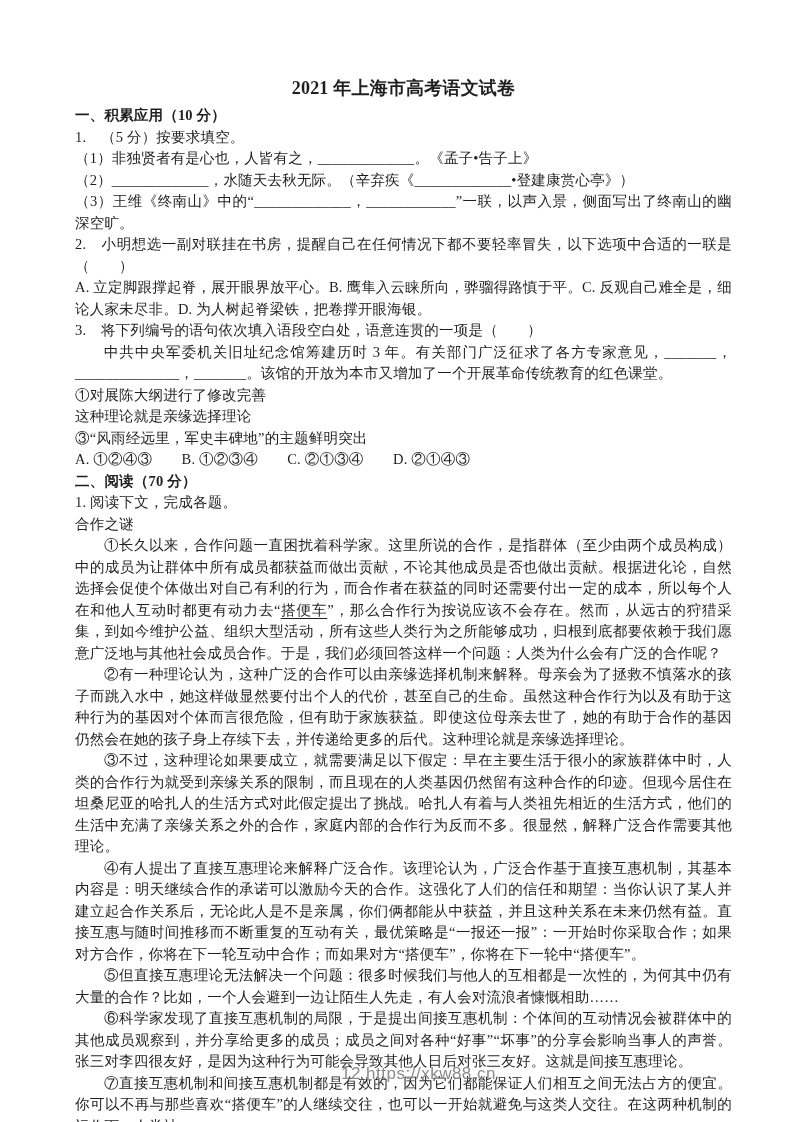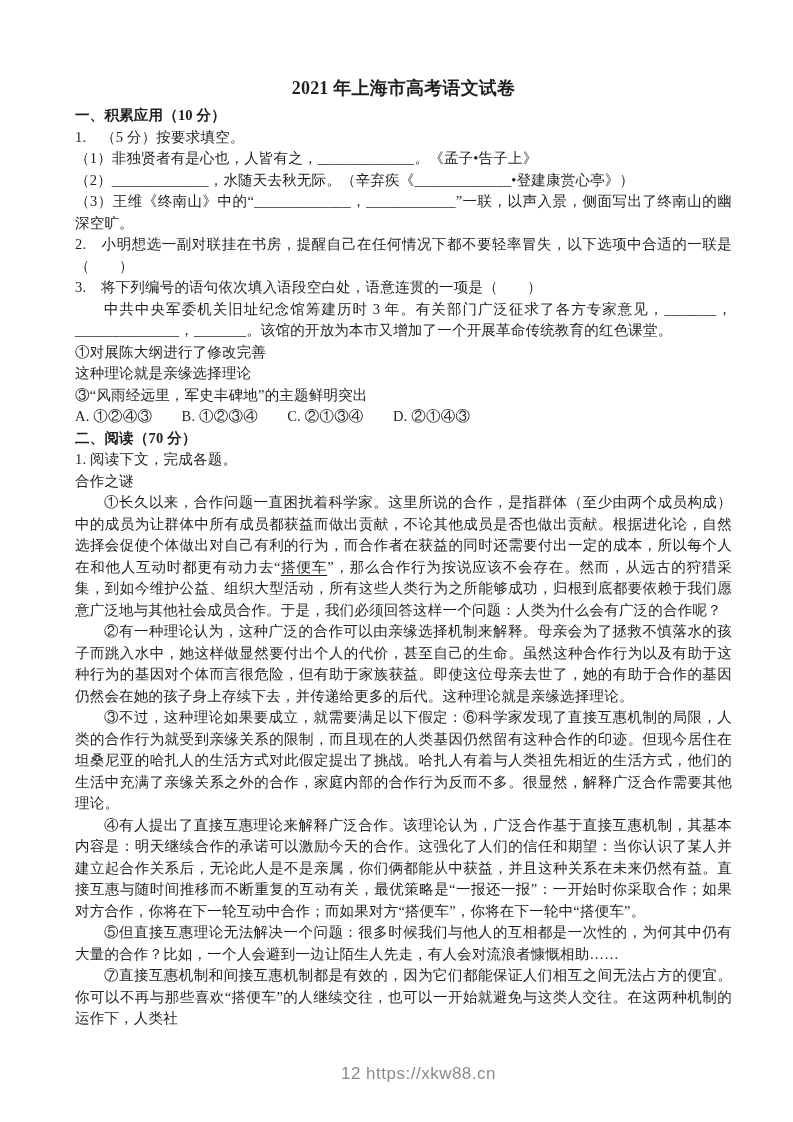--- a/index.html
+++ b/index.html
@@ -71,37 +71,39 @@
     <div class="doc-title">2021 年上海市高考语文试卷</div>
 
     <p class="line heading">一、积累应用（10 分）</p>
 
     <p class="line">1.　（5 分）按要求填空。</p>
     <p class="line">（1）非独贤者有是心也，人皆有之，_____________。《孟子•告子上》</p>
     <p class="line">（2）_____________，水随天去秋无际。（辛弃疾《_____________•登建康赏心亭》）</p>
     <p class="line">（3）王维《终南山》中的“_____________，____________”一联，以声入景，侧面写出了终南山的幽深空旷。</p>
 
     <p class="line">2.　小明想选一副对联挂在书房，提醒自己在任何情况下都不要轻率冒失，以下选项中合适的一联是（　　）</p>
+    <p class="line">A. 立定脚跟撑起脊，展开眼界放平心。B. 鹰隼入云睐所向，骅骝得路慎于平。C. 反观自己难全是，细论人家未尽非。D. 为人树起脊梁铁，把卷撑开眼海银。</p>
 
     <p class="line">3.　将下列编号的语句依次填入语段空白处，语意连贯的一项是（　　）</p>
     <p class="line indent2">中共中央军委机关旧址纪念馆筹建历时 3 年。有关部门广泛征求了各方专家意见，_______，______________，_______。该馆的开放为本市又增加了一个开展革命传统教育的红色课堂。</p>
     <p class="line">①对展陈大纲进行了修改完善</p>
     <p class="line">这种理论就是亲缘选择理论</p>
     <p class="line">③“风雨经远里，军史丰碑地”的主题鲜明突出</p>
     <p class="line">A. ①②④③　　B. ①②③④　　C. ②①③④　　D. ②①④③</p>
 
     <p class="line heading">二、阅读（70 分）</p>
     <p class="line">1. 阅读下文，完成各题。</p>
 
     <p class="line article-title">合作之谜</p>
 
     <p class="line indent2"><span>①长久以来，合作问题一直困扰着科学家。这里所说的合作，是指群体（至少由两个成员构成）中的成员为让群体中所有成员都获益而做出贡献，不论其他成员是否也做出贡献。根据进化论，自然选择会促使个体做出对自己有利的行为，而合作者在获益的同时还需要付出一定的成本，所以每个人在和他人互动时都更有动力去“</span><span class="uline">搭便车</span><span>”，那么合作行为按说应该不会存在。然而，从远古的狩猎采集，到如今维护公益、组织大型活动，所有这些人类行为之所能够成功，归根到底都要依赖于我们愿意广泛地与其他社会成员合作。于是，我们必须回答这样一个问题：人类为什么会有广泛的合作呢？</span></p>
 
     <p class="line indent2">②有一种理论认为，这种广泛的合作可以由亲缘选择机制来解释。母亲会为了拯救不慎落水的孩子而跳入水中，她这样做显然要付出个人的代价，甚至自己的生命。虽然这种合作行为以及有助于这种行为的基因对个体而言很危险，但有助于家族获益。即使这位母亲去世了，她的有助于合作的基因仍然会在她的孩子身上存续下去，并传递给更多的后代。这种理论就是亲缘选择理论。</p>
-    <p class="line indent2">③不过，这种理论如果要成立，就需要满足以下假定：⑥科学家发现了直接互惠机制的局限，人类的合作行为就受到亲缘关系的限制，而且现在的人类基因仍然留有这种合作的印迹。但现今居住在坦桑尼亚的哈扎人的生活方式对此假定提出了挑战。哈扎人有着与人类祖先相近的生活方式，他们的生活中充满了亲缘关系之外的合作，家庭内部的合作行为反而不多。很显然，解释广泛合作需要其他理论。</p>
+    <p class="line indent2">③不过，这种理论如果要成立，就需要满足以下假定：早在主要生活于很小的家族群体中时，人类的合作行为就受到亲缘关系的限制，而且现在的人类基因仍然留有这种合作的印迹。但现今居住在坦桑尼亚的哈扎人的生活方式对此假定提出了挑战。哈扎人有着与人类祖先相近的生活方式，他们的生活中充满了亲缘关系之外的合作，家庭内部的合作行为反而不多。很显然，解释广泛合作需要其他理论。</p>
     <p class="line indent2">④有人提出了直接互惠理论来解释广泛合作。该理论认为，广泛合作基于直接互惠机制，其基本内容是：明天继续合作的承诺可以激励今天的合作。这强化了人们的信任和期望：当你认识了某人并建立起合作关系后，无论此人是不是亲属，你们俩都能从中获益，并且这种关系在未来仍然有益。直接互惠与随时间推移而不断重复的互动有关，最优策略是“一报还一报”：一开始时你采取合作；如果对方合作，你将在下一轮互动中合作；而如果对方“搭便车”，你将在下一轮中“搭便车”。</p>
     <p class="line indent2">⑤但直接互惠理论无法解决一个问题：很多时候我们与他人的互相都是一次性的，为何其中仍有大量的合作？比如，一个人会避到一边让陌生人先走，有人会对流浪者慷慨相助……</p>
+    <p class="line indent2">⑥科学家发现了直接互惠机制的局限，于是提出间接互惠机制：个体间的互动情况会被群体中的其他成员观察到，并分享给更多的成员；成员之间对各种“好事”“坏事”的分享会影响当事人的声誉。张三对李四很友好，是因为这种行为可能会导致其他人日后对张三友好。这就是间接互惠理论。</p>
     <p class="line indent2">⑦直接互惠机制和间接互惠机制都是有效的，因为它们都能保证人们相互之间无法占方的便宜。你可以不再与那些喜欢“搭便车”的人继续交往，也可以一开始就避免与这类人交往。在这两种机制的运作下，人类社</p>
 
   </div>
 
   <div class="footer">12 https://xkw88.cn</div>
 </div>
 
 </body></html>

